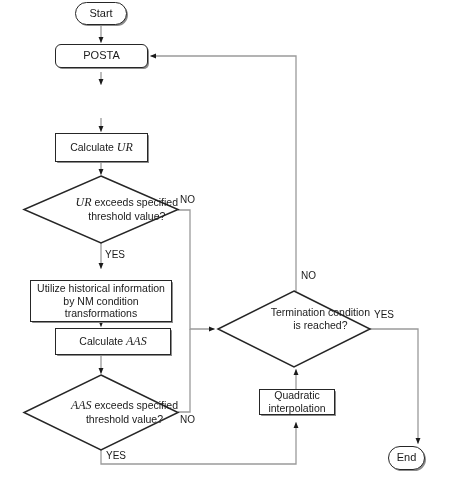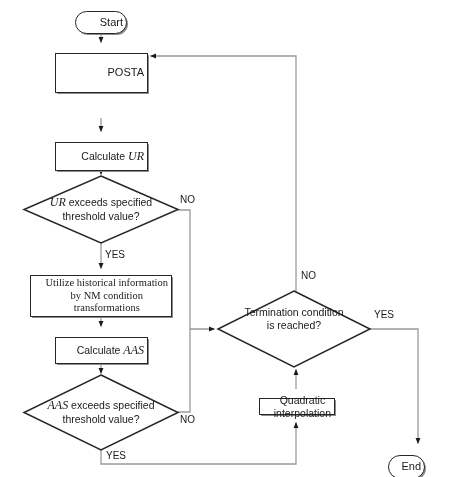--- a/index.html
+++ b/index.html
@@ -2,33 +2,33 @@
 <html><head>
 <meta charset="utf-8">
 <style>
   html,body{margin:0;padding:0;background:#ffffff;}
   body{width:457px;height:477px;overflow:hidden;
        font-family:"Liberation Sans",sans-serif;}
   #chart{position:relative;width:457px;height:477px;background:#fff;}
   svg.layer{position:absolute;left:0;top:0;width:457px;height:477px;}
 
   .node{position:absolute;box-sizing:border-box;display:flex;
-        align-items:center;justify-content:flex-end;text-align:center;
-        color:#1a1a1a;background:#ffffff;margin-top:9px;}
+        align-items:center;justify-content:center;text-align:center;
+        color:#1a1a1a;background:#ffffff;}
   .proc{border:1.4px solid #262626;
         box-shadow:1.6px 1.6px 0 -0.6px #8c8c8c;}
   .term{border:1.4px solid #262626;border-radius:999px;
         box-shadow:1.6px 1.6px 0 -0.6px #8c8c8c;}
   .node .txt{line-height:1.22;padding:0 3px;}
   .f11{font-size:11px;}
   .f105{font-size:10.5px;}
 
   .dia{position:absolute;}
   .dia .lbl{position:absolute;left:0;top:0;width:100%;height:100%;
-            display:flex;align-items:center;justify-content:center;
+            display:flex;align-items:center;justify-content:flex-end;
             text-align:center;color:#1a1a1a;font-size:10.5px;line-height:1.25;}
 
   .edgelbl{position:absolute;font-size:10px;color:#1a1a1a;white-space:nowrap;}
 
   i.mv{font-family:"Liberation Serif",serif;font-size:12px;}
 </style>
 </head>
 <body>
 
 <div id="chart">
@@ -74,63 +74,63 @@
       <polygon points="101,176 178,209.5 101,243 24,209.5"></polygon>
       <polygon points="101,375 178,412.5 101,450 24,412.5"></polygon>
       <polygon points="294,291 370,329 294,367 218,329"></polygon>
     </g>
   </svg>
 
   <div class="node term" style="left:75px;top:2px;width:52px;height:23px;">
     <span class="txt f11">Start</span>
   </div>
 
-  <div class="node proc" style="left:55px;top:44px;width:93px;height:40px;">
+  <div class="node proc" style="left:55px;top:44px;width:93px;height:24px;border-radius:6px;">
     <span class="txt f11">POSTA</span>
   </div>
 
 
   <div class="node proc" style="left:55px;top:133px;width:93px;height:29px;">
     <span class="txt f105"><span>Calculate </span><i class="mv">UR</i></span>
   </div>
 
   <div class="dia" style="left:24px;top:176px;width:154px;height:67px;">
     <div class="lbl">
       <span><i class="mv">UR</i><span> exceeds specified</span><br><span>threshold value?</span></span>
     </div>
   </div>
 
-  <div class="node proc" style="left:30px;top:266px;width:142px;height:42px;font-family:Liberation Serif, serif;">
+  <div class="node proc" style="left:30px;top:280px;width:142px;height:42px;">
     <span class="txt f105">
       <span>Utilize historical information</span><br>
       <span>by NM condition</span><br>
       <span>transformations</span>
     </span>
   </div>
 
-  <div class="node proc" style="left:55px;top:328px;width:93px;height:27px;">
+  <div class="node proc" style="left:55px;top:328px;width:116px;height:27px;">
     <span class="txt f105"><span>Calculate </span><i class="mv">AAS</i></span>
   </div>
 
   <div class="dia" style="left:24px;top:375px;width:154px;height:75px;">
     <div class="lbl">
       <span><i class="mv">AAS</i><span> exceeds specified</span><br><span>threshold value?</span></span>
     </div>
   </div>
 
   <div class="dia" style="left:218px;top:281px;width:152px;height:76px;">
     <div class="lbl">
       <span>
         <span>Termination condition</span><br>
         <span>is reached?</span>
       </span>
     </div>
   </div>
 
-  <div class="node proc" style="left:259px;top:389px;width:76px;height:17px;">
+  <div class="node proc" style="left:259px;top:389px;width:76px;height:26px;">
     <span class="txt f105">
       <span>Quadratic</span><br>
       <span>interpolation</span>
     </span>
   </div>
 
   <div class="node term" style="left:388px;top:446px;width:37px;height:24px;">
     <span class="txt f11">End</span>
   </div>
 

